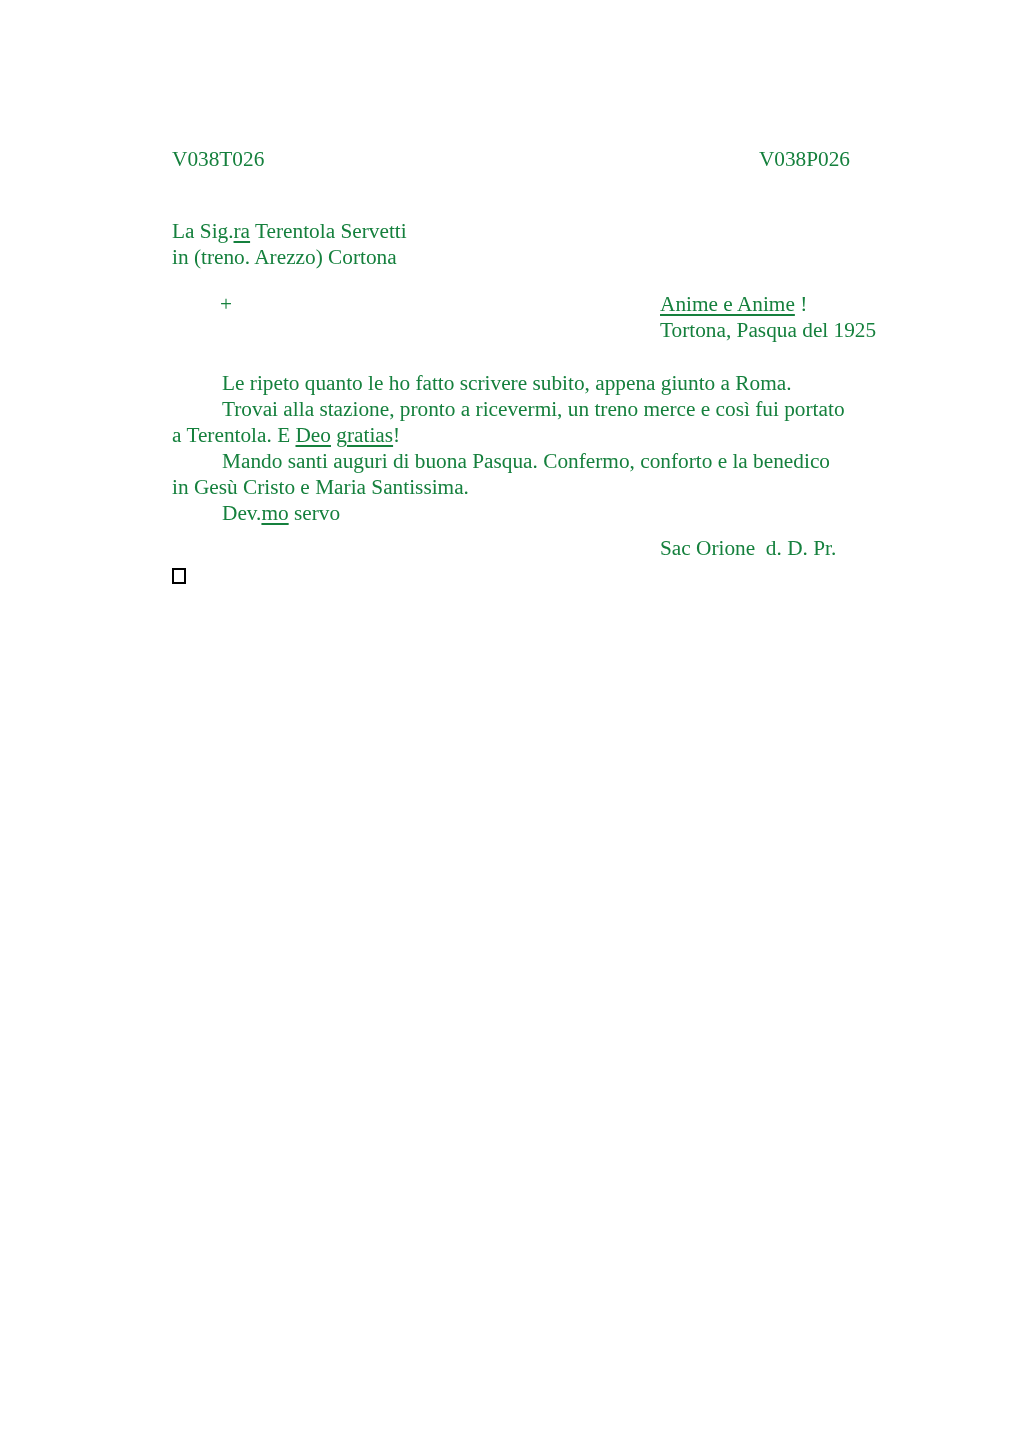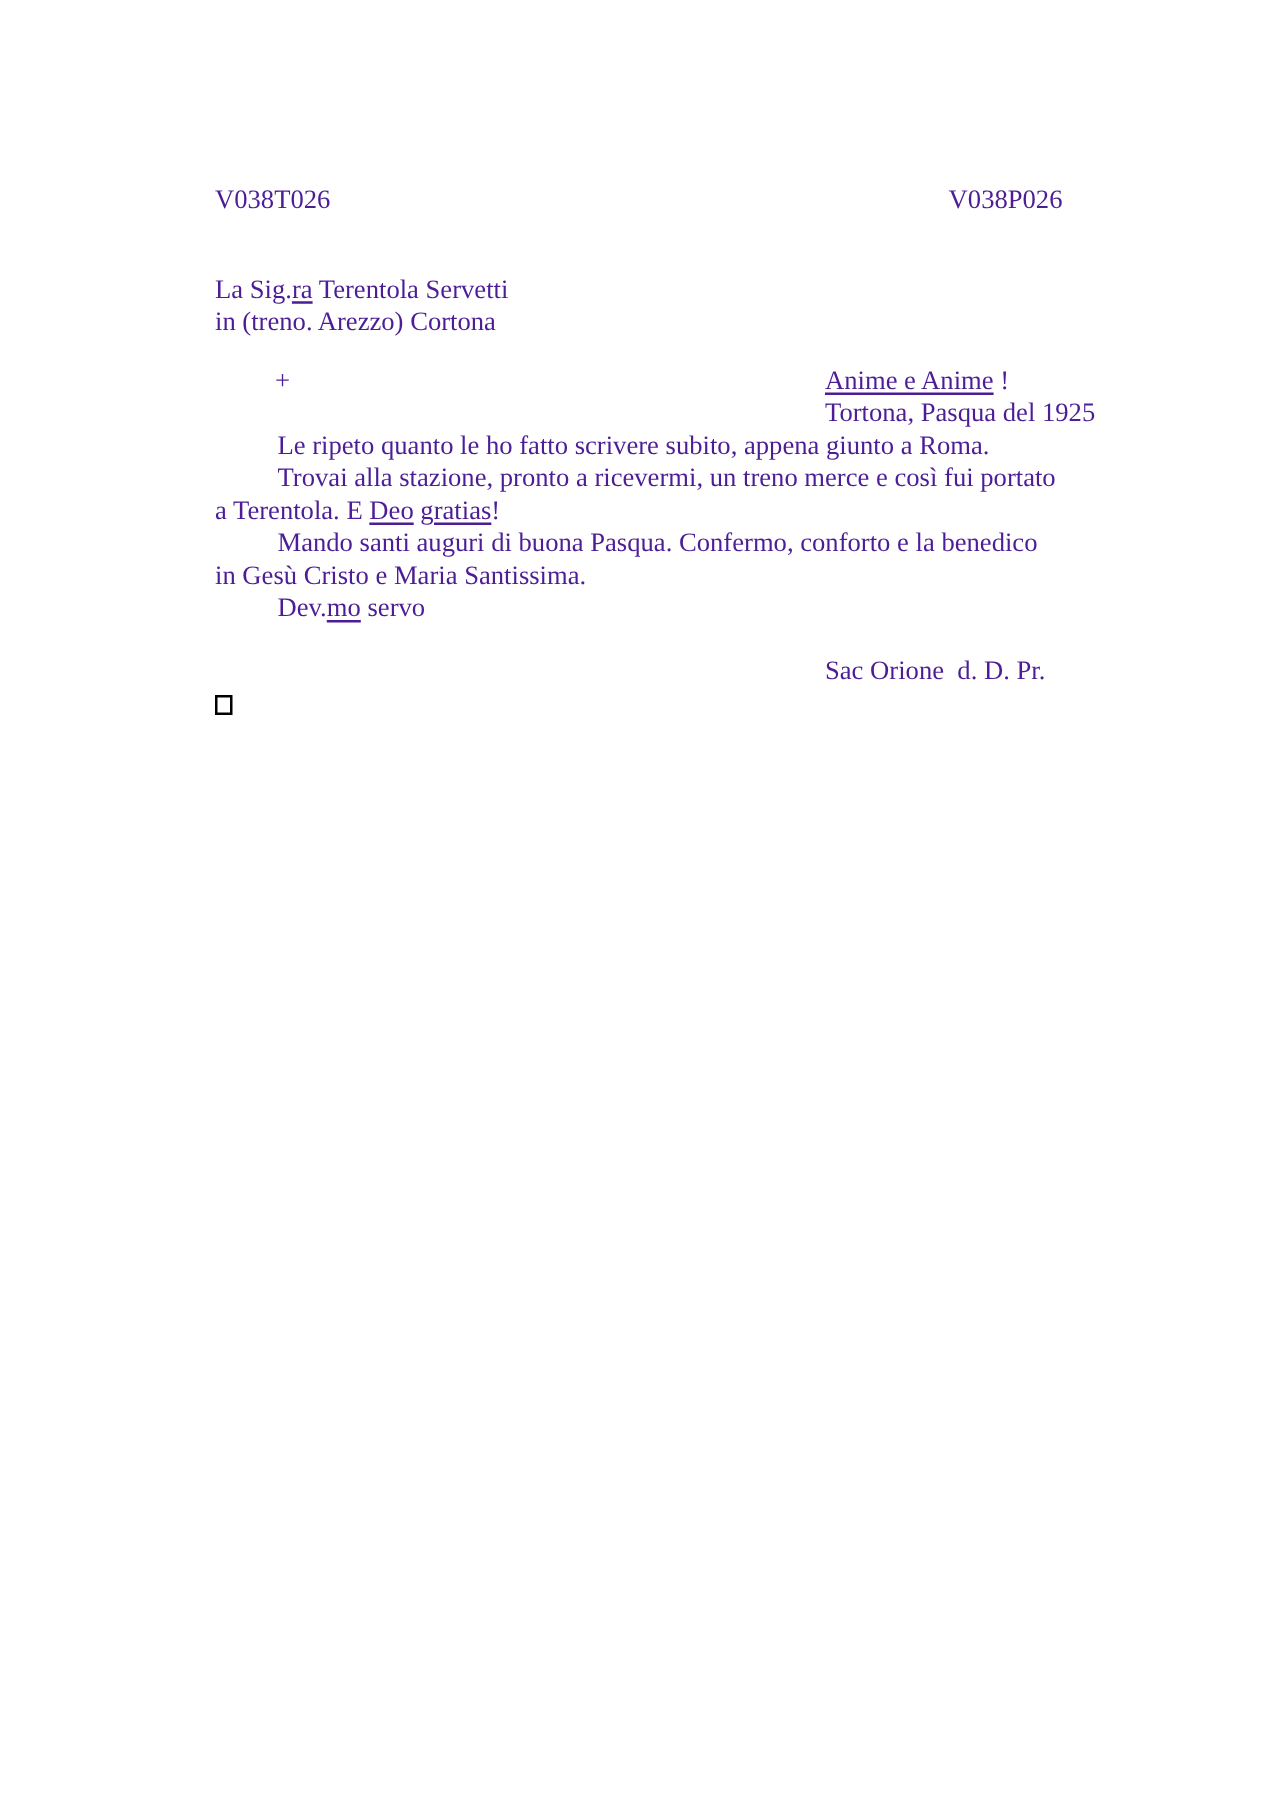--- a/index.html
+++ b/index.html
@@ -1,21 +1,21 @@
 <!DOCTYPE html>
 <html><head>
 <meta charset="utf-8">
 <style>
   html, body { margin: 0; padding: 0; background: #ffffff; }
   .page {
     position: relative;
     width: 1024px;
     height: 1450px;
     background: #ffffff;
-    color: #4c1d95;
+    color: #15803d;
     font-family: "Liberation Serif", "DejaVu Serif", serif;
     font-size: 21.3px;
     line-height: 26px;
     overflow: hidden;
     text-decoration: underline;
   }
   .content {
     position: absolute;
     left: 172px;
     right: 174px;
@@ -27,24 +27,24 @@
     justify-content: space-between;
   }
   .address { margin-top: 46px; }
   .salutation { margin-top: 21px; position: relative; }
   .plus {
     position: absolute;
     left: 48px;
     top: 0;
   }
   .right-col { margin-left: 488px; }
-  .body-block { }
+  .body-block { margin-top: 27px; }
   .indent { padding-left: 50px; }
   .signature {
-    margin-top: 24px;
+    margin-top: 9px;
     margin-left: 488px;
     white-space: pre;
   }
   .square-row { margin-top: 4px; height: 26px; }
   .square {
     display: inline-block;
     width: 10px;
     height: 12px;
     border: 2px solid #000000;
     vertical-align: top;

